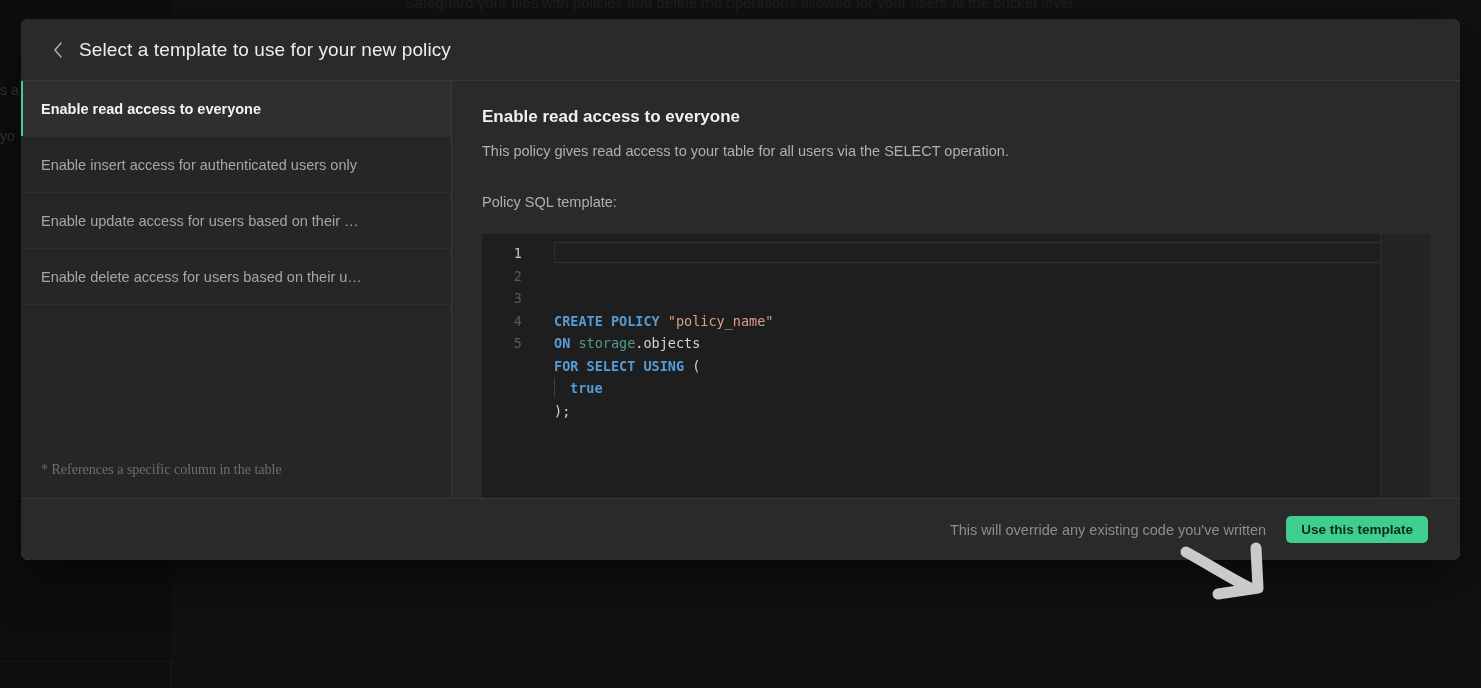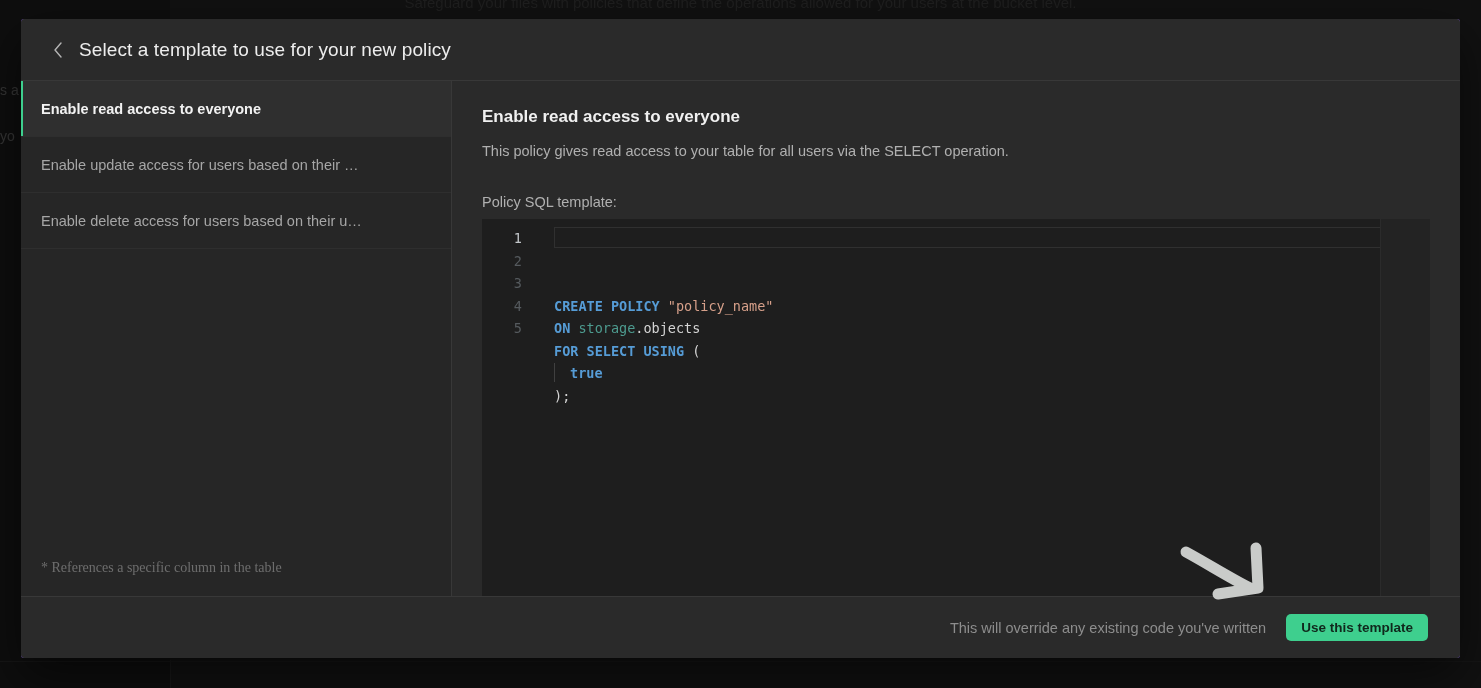--- a/index.html
+++ b/index.html
@@ -72,23 +72,23 @@
     inset: 0;
     background: rgba(10,10,10,0.55);
   }
 
   
   .modal {
     position: absolute;
     left: 21px;
     top: 19px;
     width: 1439px;
-    height: 639px;
+    height: 541px;
     background: #8b5cf6;
-    border-radius: 3px;
+    border-radius: 8px;
     box-shadow: 0 18px 50px rgba(0,0,0,0.55);
     overflow: hidden;
     display: flex;
     flex-direction: column;
   }
 
   .modal-header {
     height: 62px;
     flex: 0 0 62px;
     display: flex;
@@ -185,21 +185,21 @@
     margin-bottom: 16px;
   }
   .detail-desc {
     font-size: 14.5px;
     color: #b0b0b0;
     margin-bottom: 35px;
   }
   .sql-label {
     font-size: 14.5px;
     color: #b0b0b0;
-    margin-bottom: 9px;
+    margin-bottom: 24px;
   }
 
   
   .editor {
     position: relative;
     flex: 1 1 auto;
     background: #1e1e1e;
     overflow: hidden;
     display: flex;
     font-family: "DejaVu Sans Mono", "Liberation Mono", monospace;
@@ -323,20 +323,21 @@
       </svg>
     </div>
     <div class="modal-title">Select a template to use for your new policy</div>
   </div>
 
   <div class="modal-body">
 
     <div class="list-panel">
       <ul class="template-list">
         <li class="template-item selected">Enable read access to everyone</li>
+        <li class="template-item">Enable insert access for authenticated users only</li>
         <li class="template-item">Enable update access for users based on their …</li>
         <li class="template-item">Enable delete access for users based on their u…</li>
       </ul>
       <div class="list-footnote">* References a specific column in the table</div>
     </div>
 
     <div class="detail-panel">
       <div class="detail-title">Enable read access to everyone</div>
       <div class="detail-desc">This policy gives read access to your table for all users via the SELECT operation.</div>
       <div class="sql-label">Policy SQL template:</div>

